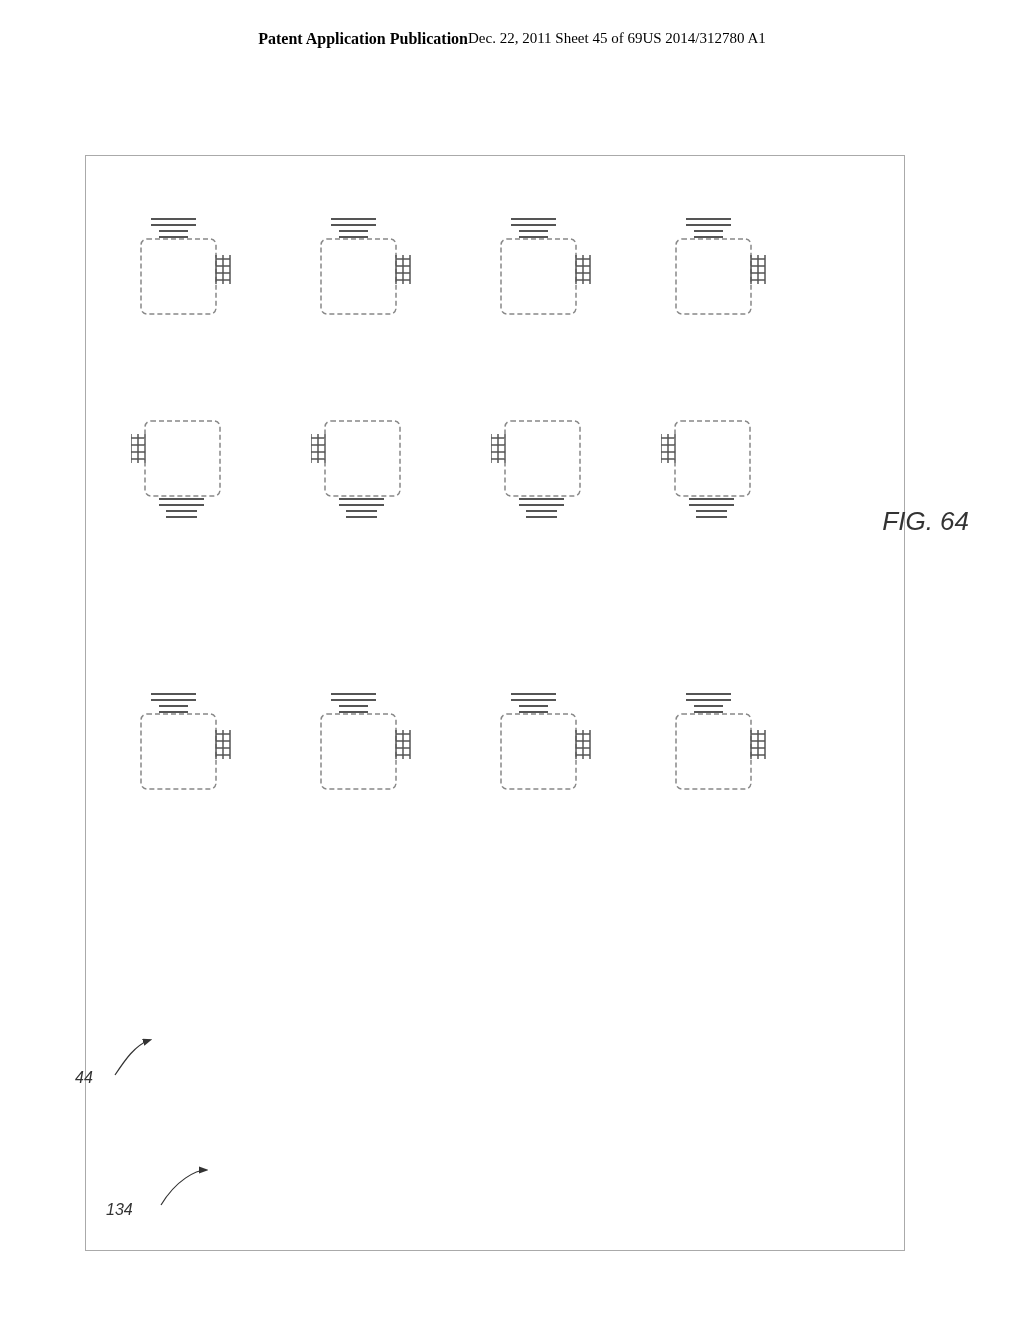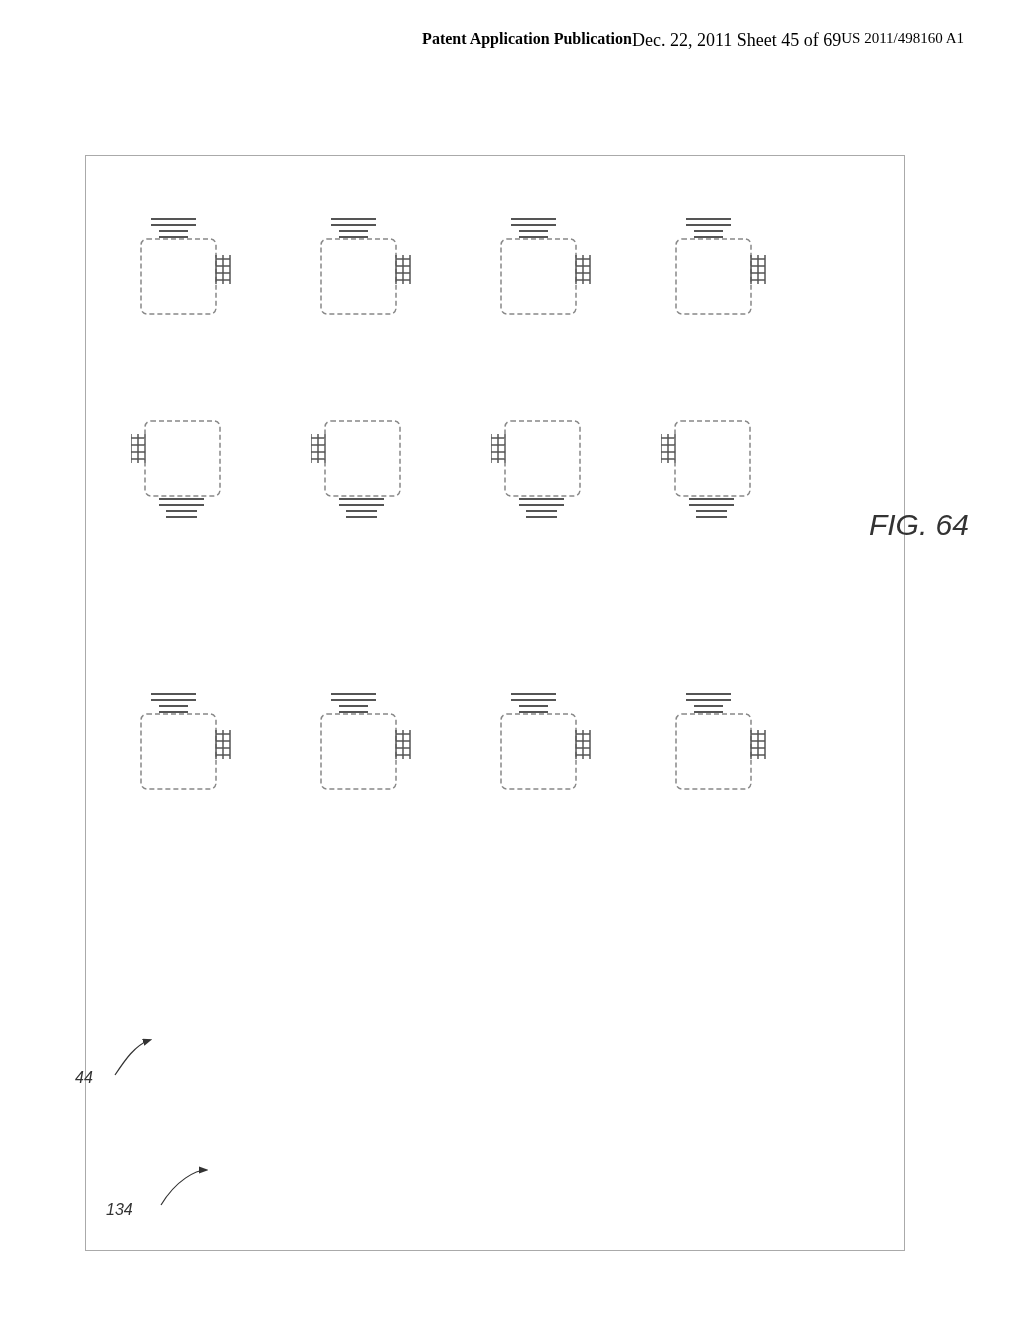--- a/index.html
+++ b/index.html
@@ -8,47 +8,47 @@
       height: 1320px;
       background: #ffffff;
       font-family: 'Times New Roman', Times, serif;
       position: relative;
       overflow: hidden;
     }
 
     
     .header {
       display: flex;
-      justify-content: flex-end;
+      justify-content: center;
       align-items: flex-start;
       padding: 28px 60px 0 60px;
     }
     .header-left {
       font-size: 16px;
       font-weight: bold;
       line-height: 1.4;
     }
     .header-center {
-      font-size: 18px;
+      font-size: 15px;
       text-align: center;
       line-height: 1.4;
     }
     .header-right {
       font-size: 15px;
       text-align: right;
       line-height: 1.4;
     }
   </style>
 </head>
 <body>
 
 <div class="header">
   <div class="header-left">Patent Application Publication</div>
   <div class="header-center">Dec. 22, 2011  Sheet 45 of 69</div>
-  <div class="header-right">US 2011/498160 A1</div>
+  <div class="header-right">US 2014/312780 A1</div>
 </div>
 
 <div style="position:absolute; top:155px; left:55px; right:55px; bottom:80px;">
 
   <div style="position:absolute; top:0; left:30px; width:820px; height:1096px; border:1.5px solid #aaa;">
 
     <svg style="position:absolute; top:55px; left:45px;" width="115" height="115">
 
       <line x1="20" y1="8" x2="65" y2="8" stroke="#555" stroke-width="2"></line>
       <line x1="20" y1="14" x2="65" y2="14" stroke="#555" stroke-width="2"></line>
@@ -240,21 +240,21 @@
       <defs>
         <marker id="arrow" markerWidth="8" markerHeight="8" refX="6" refY="3" orient="auto">
           <path d="M0,0 L0,6 L8,3 z" fill="#333"></path>
         </marker>
       </defs>
       <text x="0" y="75" font-size="16" font-style="italic" font-family="Arial, sans-serif" fill="#333">134</text>
     </svg>
 
   </div>
 
-  <div style="position:absolute; top:350px; right:0px; font-size:30px; font-style:italic; font-family:'Arial',sans-serif; color:#333; line-height:1.3;">FIG. 64</div>
+  <div style="position:absolute; top:350px; right:0px; font-size:26px; font-style:italic; font-family:'Arial',sans-serif; color:#333; line-height:1.3;">FIG. 64</div>
 
   <svg style="position:absolute; top:870px; left:20px;" width="150" height="60">
     <path d="M 40,50 C 50,35 60,20 75,15" stroke="#333" stroke-width="1.2" fill="none" marker-end="url(#arrow2)"></path>
     <defs>
       <marker id="arrow2" markerWidth="8" markerHeight="8" refX="6" refY="3" orient="auto">
         <path d="M0,0 L0,6 L8,3 z" fill="#333"></path>
       </marker>
     </defs>
     <text x="0" y="58" font-size="16" font-style="italic" font-family="Arial, sans-serif" fill="#333">44</text>
   </svg>

